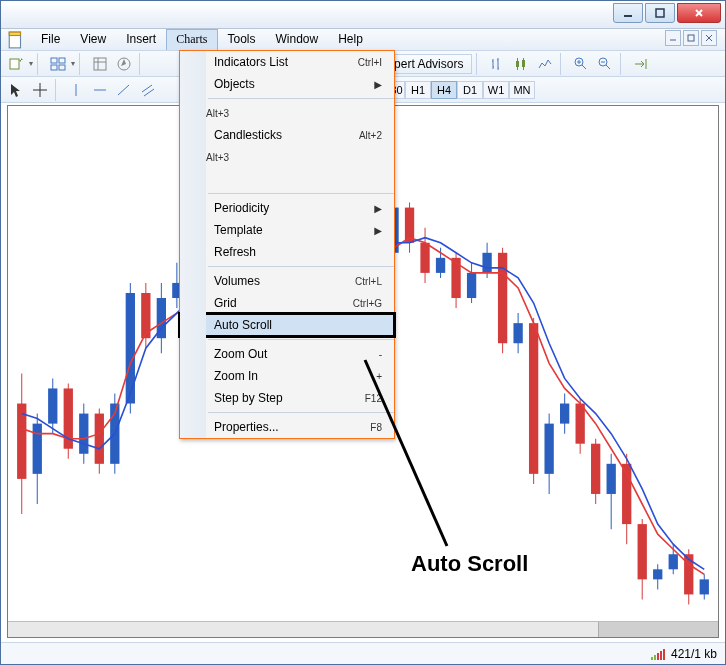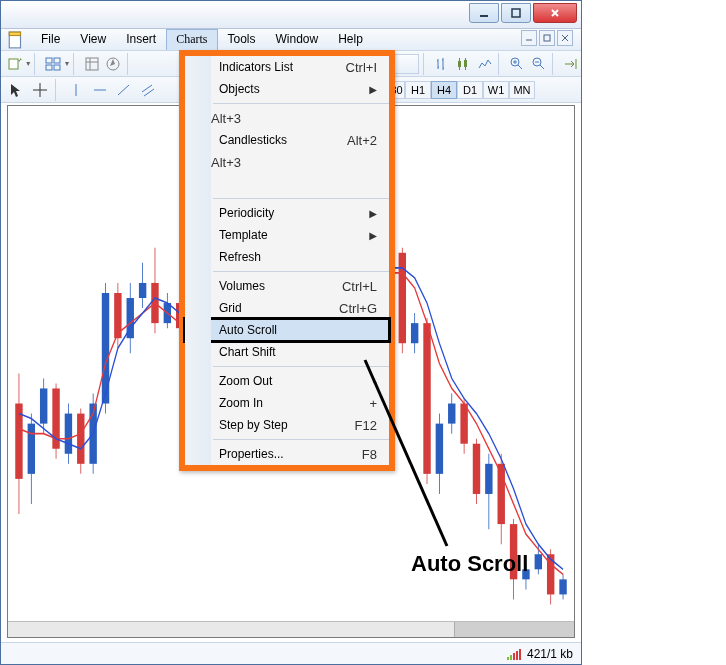--- a/index.html
+++ b/index.html
@@ -1,18 +1,18 @@
 <!DOCTYPE html>
 <html><head>
 <meta charset="utf-8">
 <style>
   * { box-sizing: border-box; font-family: "Segoe UI", Tahoma, sans-serif; font-size: 12px; }
   body { margin: 0; background: #fff; }
   .window {
-    width: 582px; height: 665px; position: relative;
+    width: 726px; height: 665px; position: relative;
     border: 1px solid #4b6f9e; background: #fff;
   }
   .titlebar {
     height: 28px; background: linear-gradient(#fff, #e4ecf7);
     border-bottom: 1px solid #b8c5d9; position: relative;
   }
   .win-controls { position: absolute; right: 4px; top: 2px; display: flex; gap: 2px; }
   .wbtn { width: 30px; height: 20px; border: 1px solid #7a9ac0; border-radius: 0 0 3px 3px; display: flex; align-items: center; justify-content: center; background: linear-gradient(#eaf3fb,#cde0f3); cursor: pointer; }
   .wbtn.close { background: linear-gradient(#f08b8b,#d93636); width: 44px; border-color:#a33; }
   .wbtn svg { width: 12px; height: 12px; }
@@ -38,29 +38,29 @@
   .chart-area{
     position:absolute; left:6px; right:6px; top:104px; bottom:26px;
     background:#fff; border:1px solid #7a7a7a; overflow:hidden;
   }
   .statusbar{position:absolute;left:0;right:0;bottom:0;height:22px;border-top:1px solid #c9d6e8;background:#f4f8fc;display:flex;align-items:center;justify-content:flex-end;padding-right:8px;gap:6px;}
   .conn-bars{display:flex;align-items:flex-end;gap:1px;height:12px;}
   .conn-bars span{width:2px;background:#7dbb3a;}
   .conn-bars span:nth-child(1){height:3px}.conn-bars span:nth-child(2){height:5px}.conn-bars span:nth-child(3){height:7px;background:#d43c3c}.conn-bars span:nth-child(4){height:9px;background:#d43c3c}.conn-bars span:nth-child(5){height:11px;background:#d43c3c}
   .dropdown{
     position:absolute; left:178px; top:49px; width:216px;
-    background:#f4f4f4; border:6px solid #f97316; box-shadow:1px 2px 4px rgba(0,0,0,.25);
+    background:#f4f4f4; border:1px solid #f97316; box-shadow:1px 2px 4px rgba(0,0,0,.25);
     z-index:50;
   }
   .dropdown .dd-row{display:flex;align-items:center;height:22px;padding:0 6px 0 0;cursor:pointer;}
   .dropdown .dd-row.highlight{background:#cfe1f3;}
   .dropdown .dd-row.boxed{outline:3px solid #000;outline-offset:-1px;}
   .dd-iconcol{width:26px;display:flex;align-items:center;justify-content:center;background:linear-gradient(90deg,#eef2f7,#e5ecf4);height:100%;}
   .dd-label{flex:1;padding-left:8px;}
-  .dd-shortcut{color:#333;padding-right:6px;font-size:13px;}
+  .dd-shortcut{color:#333;padding-right:6px;font-size:10px;}
   .dd-arrow{padding-right:6px;font-size:10px;color:#333;}
   .dd-sep{height:1px;background:#c9d3e0;margin:3px 0 3px 28px;}
   .dd-iconcol-strip{position:absolute;left:0;top:0;bottom:0;width:26px;background:linear-gradient(90deg,#eef2f7,#e5ecf4);}
   .ico{width:16px;height:16px;}
   .annotation-line{position:absolute;z-index:60;}
   .annotation-text{position:absolute;font-size:22px;font-weight:600;color:#000;z-index:60;}
   .chart-sb{position:absolute;left:0;right:0;bottom:0;height:16px;background:#e9e9e9;border-top:1px solid #bdbdbd;}
   .chart-sb .thumb{position:absolute;right:0;top:0;bottom:0;width:120px;background:#cfcfcf;border-left:1px solid #adadad;}
 </style>
 </head>
@@ -446,29 +446,20 @@
       </div>
       <div class="dd-row highlight boxed">
         <div class="dd-iconcol">
           <svg class="ico" viewBox="0 0 16 16">
             <path d="M2 8 h8 M8 5 l3 3 l-3 3" fill="none" stroke="#6b8f3a"></path>
             <line x1="13" y1="3" x2="13" y2="13" stroke="#6b8f3a"></line>
           </svg>
         </div>
         <div class="dd-label">Auto Scroll</div>
       </div>
-      <div class="dd-row">
-        <div class="dd-iconcol">
-          <svg class="ico" viewBox="0 0 16 16">
-            <path d="M13 8 h-8 M7 5 l-3 3 l3 3" fill="none" stroke="#6b8f3a"></path>
-            <line x1="13" y1="3" x2="13" y2="13" stroke="#6b8f3a"></line>
-          </svg>
-        </div>
-        <div class="dd-label">Chart Shift</div>
-      </div>
       <div class="dd-sep"></div>
       <div class="dd-row">
         <div class="dd-iconcol">
           <svg class="ico" viewBox="0 0 16 16">
             <circle cx="6" cy="6" r="4" fill="none" stroke="#4a7abf"></circle>
             <line x1="9" y1="9" x2="13" y2="13" stroke="#4a7abf"></line>
             <line x1="4" y1="6" x2="8" y2="6" stroke="#4a7abf"></line>
           </svg>
         </div>
         <div class="dd-label">Zoom Out</div>

